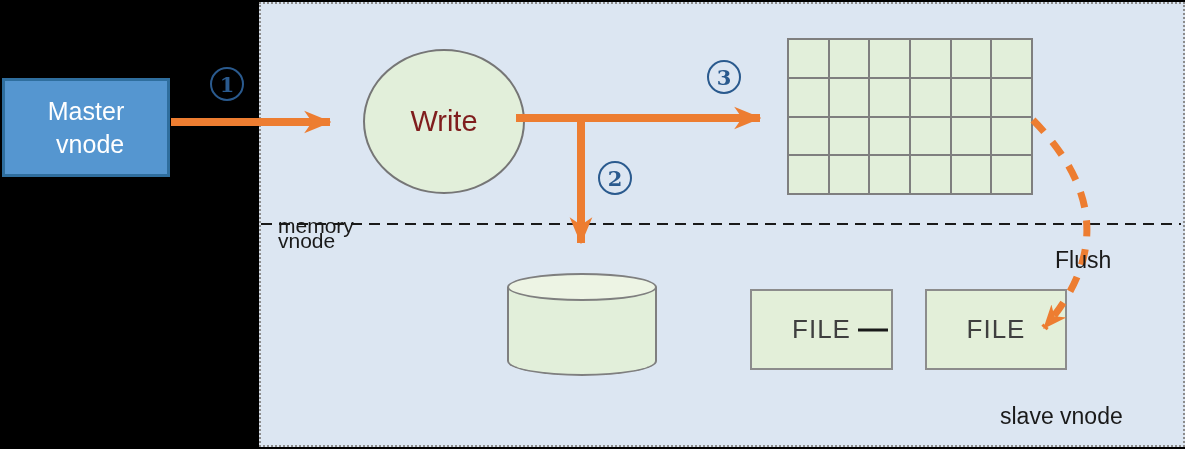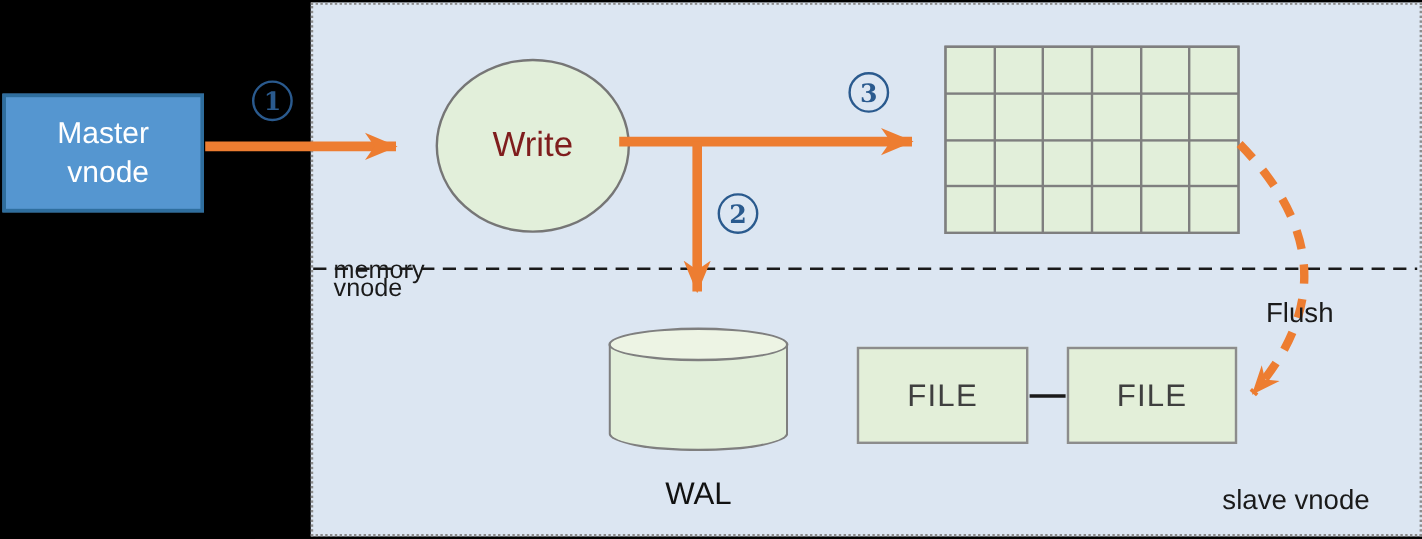--- a/index.html
+++ b/index.html
@@ -61,21 +61,21 @@
     border:2.5px solid #7f7f7f;
     border-radius:50%;
   }
   
   .file-box{
     position:absolute;top:289px;height:81px;
     box-sizing:border-box;
     background:#e3efd9;
     border:2.5px solid #8c8c8c;
     display:flex;align-items:center;justify-content:center;
-    color:#3f3f3f;font-size:26px;letter-spacing:1px;
+    color:#3f3f3f;font-size:26px;letter-spacing:1px;margin-left:36px;
   }
   .file-box.f1{left:714px;width:143px;}
   .file-box.f2{left:889px;width:142px;}
   
   .badge{
     position:absolute;width:34px;height:34px;
     box-sizing:border-box;
     border:2.5px solid #2a5a8e;border-radius:50%;
     color:#2a5a8e;
     font-family:"DejaVu Serif", serif;font-weight:bold;font-size:21px;
@@ -83,21 +83,21 @@
   }
   .badge.b1{left:210px;top:67px;}
   .badge.b2{left:598px;top:161px;}
   .badge.b3{left:707px;top:60px;}
   
   .lbl{position:absolute;color:#1a1a1a;}
   .lbl-memory{left:278px;top:214px;font-size:21px;}
   .lbl-disk{left:278px;top:229px;font-size:21px;}
   .lbl-wal{left:507px;top:396px;width:150px;text-align:center;font-size:26px;color:#111;}
   .lbl-flush{left:1055px;top:247px;font-size:23px;}
-  .lbl-slave{left:1000px;top:403px;width:160px;text-align:center;font-size:23px;}
+  .lbl-slave{left:1000px;top:403px;width:160px;text-align:left;font-size:23px;}
   
   .overlay{position:absolute;left:0;top:0;pointer-events:none;}
 </style>
 </head>
 <body>
 
 <div id="canvas">
 
   <div class="slave-box"></div>
 
@@ -158,17 +158,16 @@
 
     <path d="M858 330 H888" stroke="#1a1a1a" stroke-width="3" fill="none"></path>
   </svg>
 
   <div class="badge b1">1</div>
   <div class="badge b2">2</div>
   <div class="badge b3">3</div>
 
   <div class="lbl lbl-memory">memory</div>
   <div class="lbl lbl-disk">vnode</div>
-  <div class="lbl lbl-wal">WAL</div>
   <div class="lbl lbl-flush">Flush</div>
   <div class="lbl lbl-slave">slave vnode</div>
 
 </div>
 
 </body></html>

